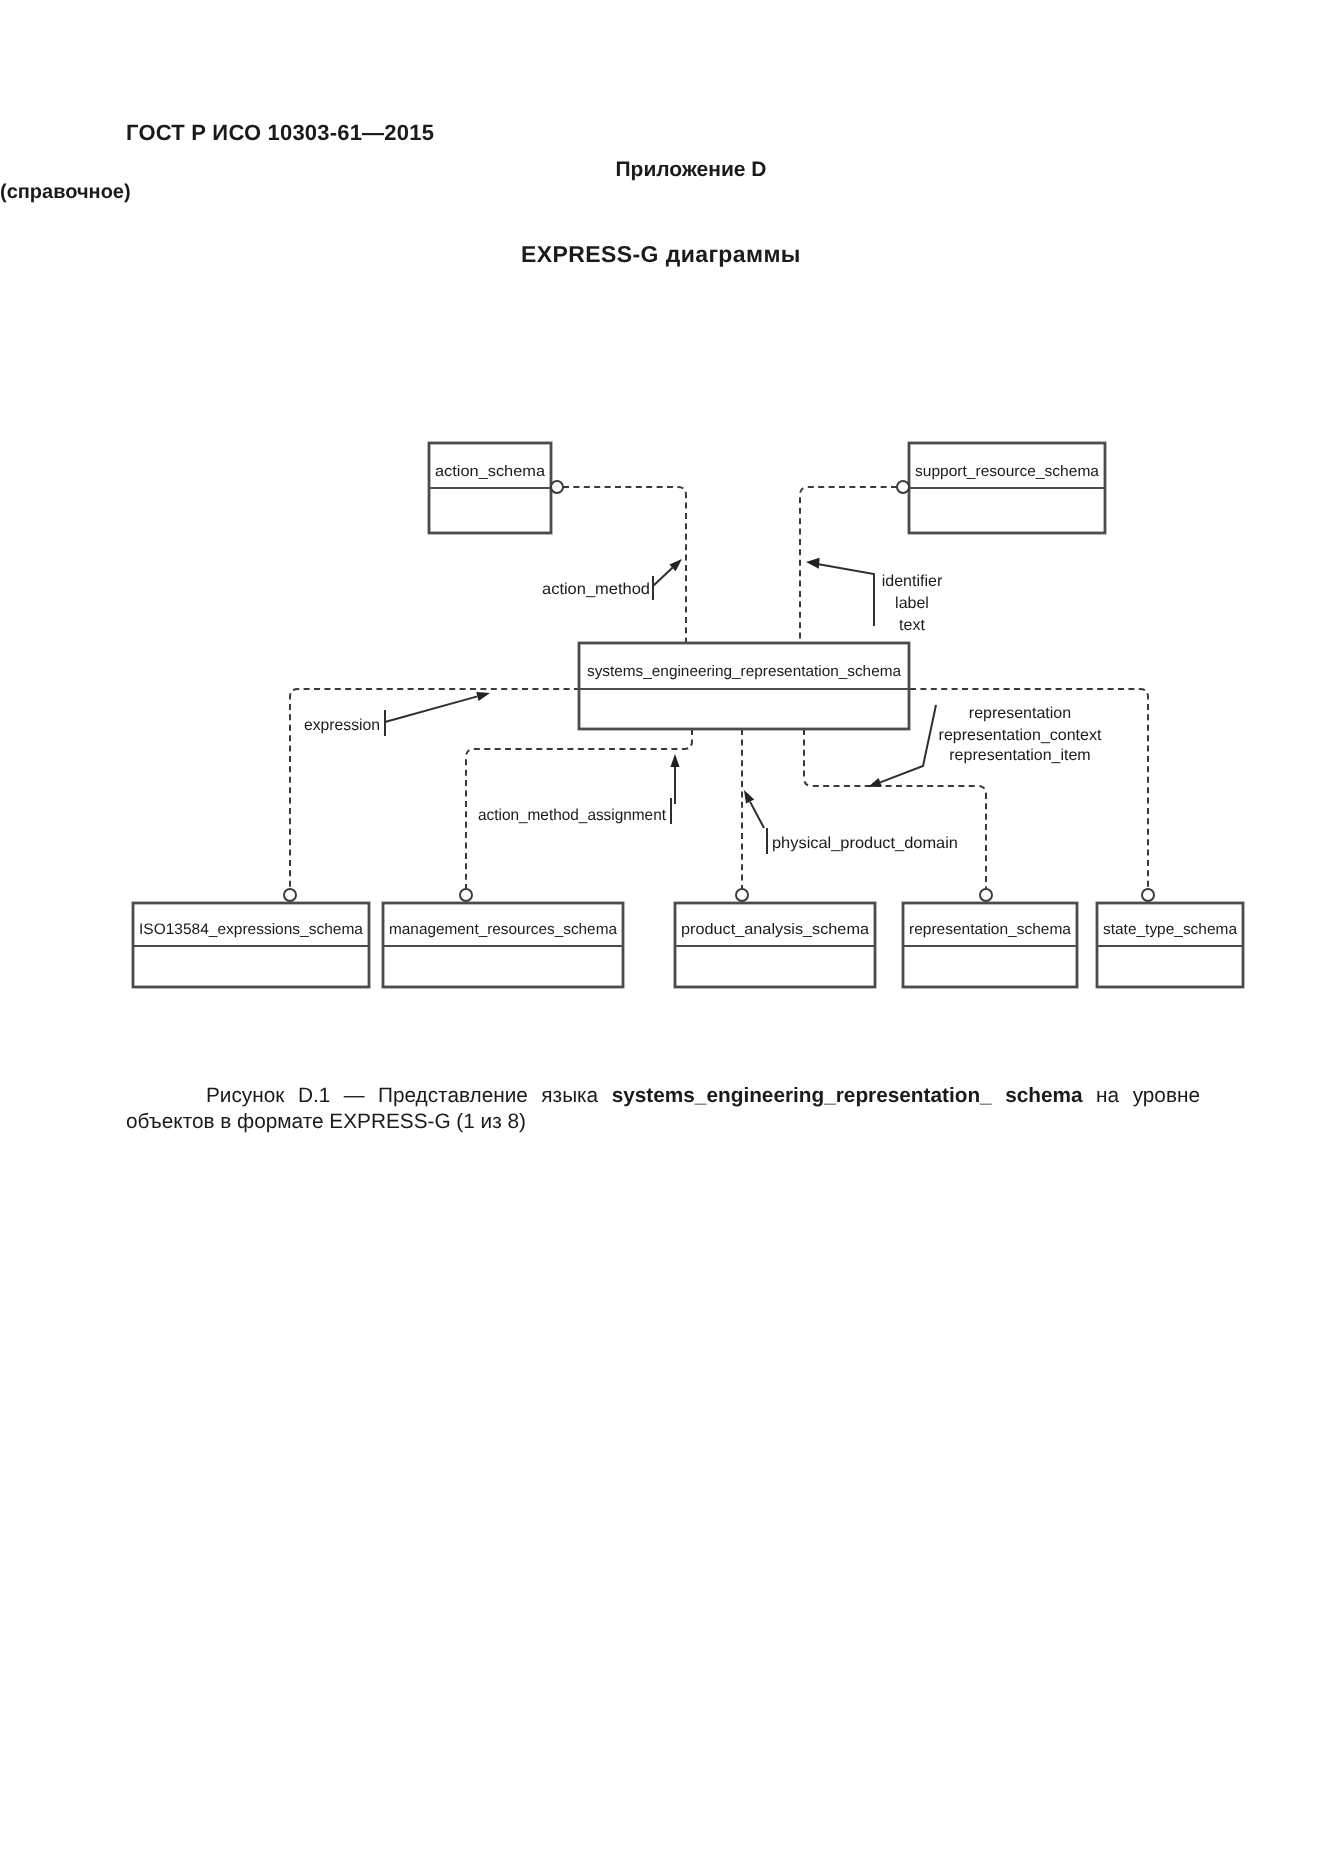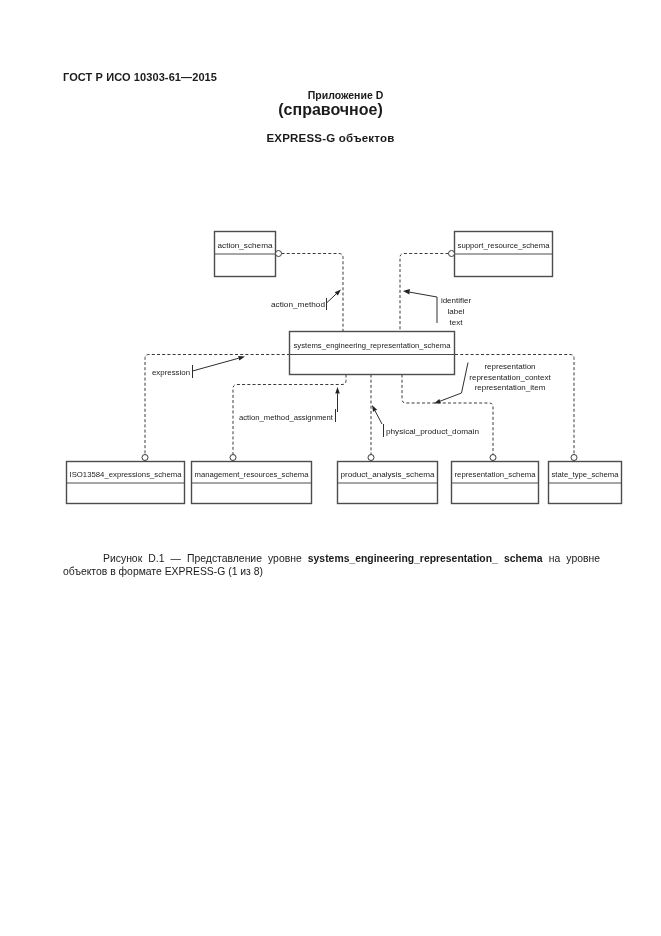--- a/index.html
+++ b/index.html
@@ -1,22 +1,22 @@
 <!DOCTYPE html>
 <html><head>
 <meta charset="utf-8">
 <style>
   html,body{margin:0;padding:0;background:#ffffff;}
   .page{
     position:relative;width:661px;height:777px;background:#ffffff;
-    font-family:"Liberation Sans",sans-serif;color:#1b1b1b;overflow:hidden;margin-top:10px;
+    font-family:"Liberation Sans",sans-serif;color:#1b1b1b;overflow:hidden;
   }
   .hdr{position:absolute;left:63px;top:61px;font-size:11px;font-weight:bold;letter-spacing:.1px;}
   .annex{position:absolute;left:0;width:661px;top:79px;text-align:center;font-size:10.5px;font-weight:bold;padding-left:15px;}
-  .annex2{position:absolute;left:0;width:661px;top:91px;text-align:center;font-size:16px;font-weight:bold;}
+  .annex2{position:absolute;left:0;width:661px;top:91px;font-size:10px;font-weight:bold;}
   .title{position:absolute;left:0;width:661px;top:122px;text-align:center;font-size:11.5px;font-weight:bold;letter-spacing:.2px;}
   .body-par{
     position:absolute;left:63px;top:146px;width:537px;margin:0;
     font-size:10.4px;line-height:11.4px;text-align:justify;text-indent:28px;
   }
   .caption{
     position:absolute;left:63px;top:542px;width:537px;margin:0;
     font-size:10.4px;line-height:13px;text-align:justify;text-indent:40px;
   }
   .pagenum{position:absolute;left:63px;top:851px;font-size:10.5px;font-weight:bold;}
@@ -32,21 +32,21 @@
   .calloutlabel{font-size:8px;}
 </style>
 </head>
 <body>
 
 <div class="page">
 
   <div class="hdr">ГОСТ Р ИСО 10303-61—2015</div>
   <div class="annex">Приложение D</div>
   <div class="annex2">(справочное)</div>
-  <div class="title">EXPRESS-G объектов</div>
+  <div class="title">EXPRESS-G диаграммы</div>
 
   <svg class="diagram" width="661" height="936" viewBox="0 0 661 936">
 
     <g>
       <path class="dash" d="M281.5,243.5 H339 Q343,243.5 343,247.5 V321.5"></path>
       <path class="dash" d="M448.5,243.5 H404 Q400,243.5 400,247.5 V321.5"></path>
       <path class="dash" d="M290,344.5 H149 Q145,344.5 145,348.5 V444.5"></path>
       <path class="dash" d="M455,344.5 H570 Q574,344.5 574,348.5 V444.5"></path>
       <path class="dash" d="M346,364.5 V370.5 Q346,374.5 342,374.5 H237 Q233,374.5 233,378.5 V444.5"></path>
       <path class="dash" d="M371,364.5 V444.5"></path>
@@ -131,16 +131,16 @@
       <path class="ahead" d="M372,395 L377.1,399.7 L373,401.8 Z"></path>
 
       <text class="calloutlabel" x="510" y="359" text-anchor="middle">representation</text>
       <text class="calloutlabel" x="510" y="370" text-anchor="middle">representation_context</text>
       <text class="calloutlabel" x="510" y="380" text-anchor="middle">representation_item</text>
       <path class="lead" d="M468,352.5 L461.5,383 L440.1,391.2"></path>
       <path class="ahead" d="M434,393.5 L439.3,389 L440.9,393.3 Z"></path>
     </g>
   </svg>
 
-  <p class="caption"><span>Рисунок D.1 — Представление уровне </span><b>systems_engineering_representation_ schema</b><span> на уровне объектов в формате EXPRESS-G (1 из 8)</span></p>
+  <p class="caption"><span>Рисунок D.1 — Представление языка </span><b>systems_engineering_representation_ schema</b><span> на уровне объектов в формате EXPRESS-G (1 из 8)</span></p>
 
   <div class="pagenum">18</div>
 </div>
 
 </body></html>

